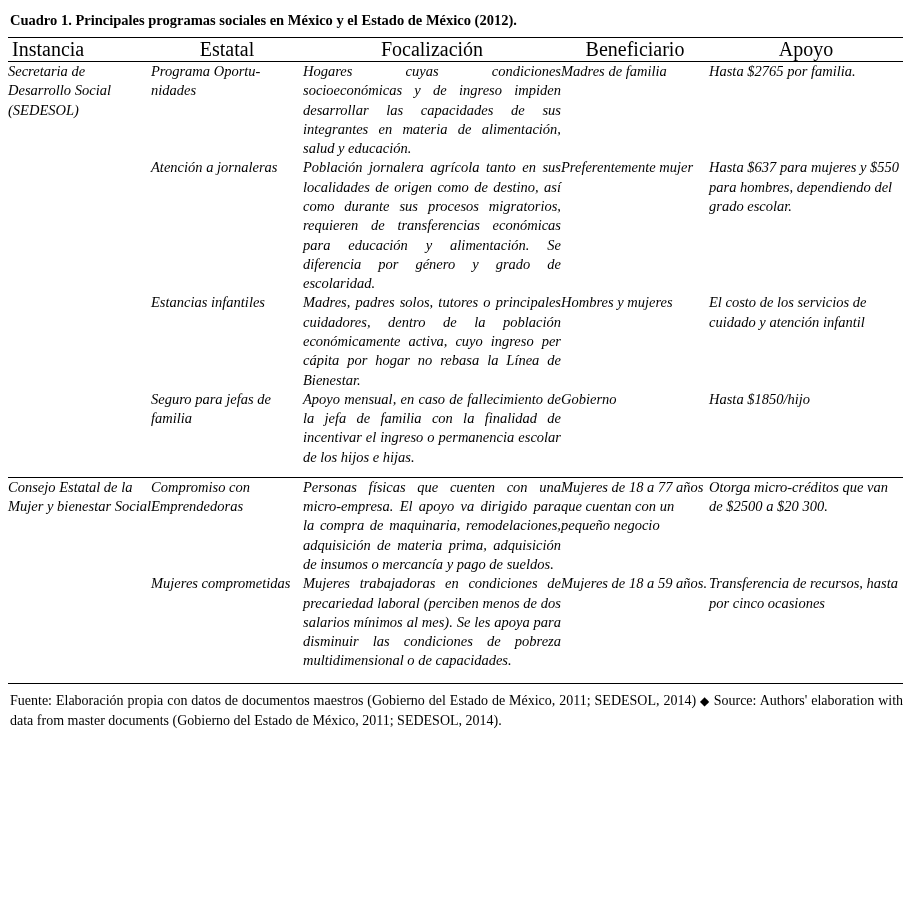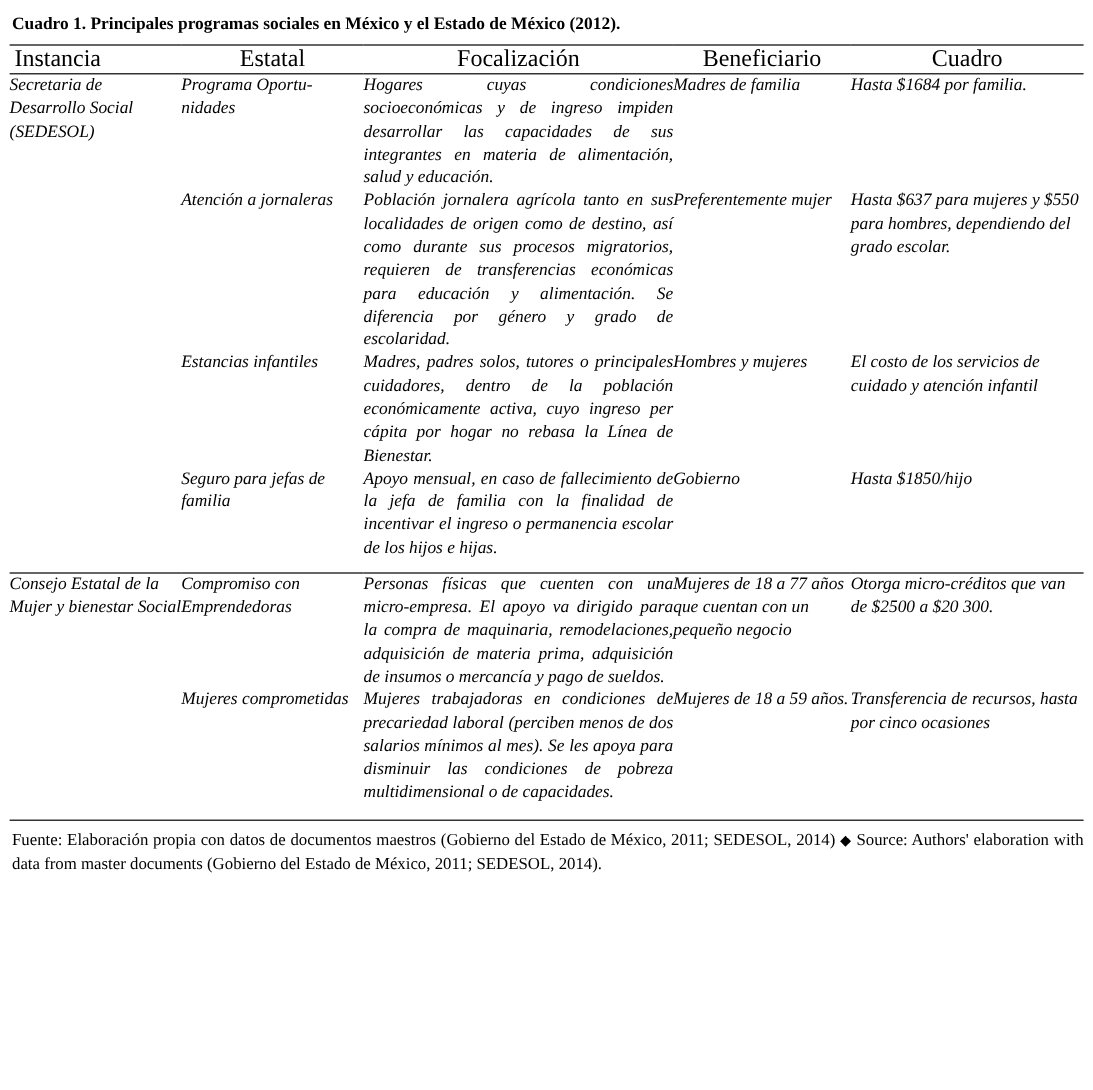--- a/index.html
+++ b/index.html
@@ -110,31 +110,31 @@
         <col class="c3">
         <col class="c4">
         <col class="c5">
     </colgroup>
     <thead>
       <tr>
         <th class="left">Instancia</th>
         <th>Estatal</th>
         <th>Focalización</th>
         <th>Beneficiario</th>
-        <th>Cuadro</th>
+        <th>Apoyo</th>
       </tr>
     </thead>
     <tbody>
 
       <tr>
         <td class="cell" rowspan="4">Secretaria de Desarrollo Social (SEDESOL)</td>
         <td class="cell hyph">Programa Oportu-nidades</td>
         <td class="cell just hyph">Hogares cuyas condiciones socioeconómicas y de ingreso impiden desarrollar las capacidades de sus integrantes en materia de alimentación, salud y educación.</td>
         <td class="cell">Madres de familia</td>
-        <td class="cell">Hasta $1684 por familia.</td>
+        <td class="cell">Hasta $2765 por familia.</td>
       </tr>
       <tr>
         <td class="cell hyph">Atención a jornaleras</td>
         <td class="cell just hyph">Población jornalera agrícola tanto en sus localidades de origen como de destino, así como durante sus procesos migratorios, requieren de transferencias económicas para educación y alimentación. Se diferencia por género y grado de escolaridad.</td>
         <td class="cell">Preferentemente mujer</td>
         <td class="cell">Hasta $637 para mujeres y $550 para hombres, dependiendo del grado escolar.</td>
       </tr>
       <tr>
         <td class="cell hyph">Estancias infantiles</td>
         <td class="cell just hyph">Madres, padres solos, tutores o principales cuidadores, dentro de la población económicamente activa, cuyo ingreso per cápita por hogar no rebasa la Línea de Bienestar.</td>

